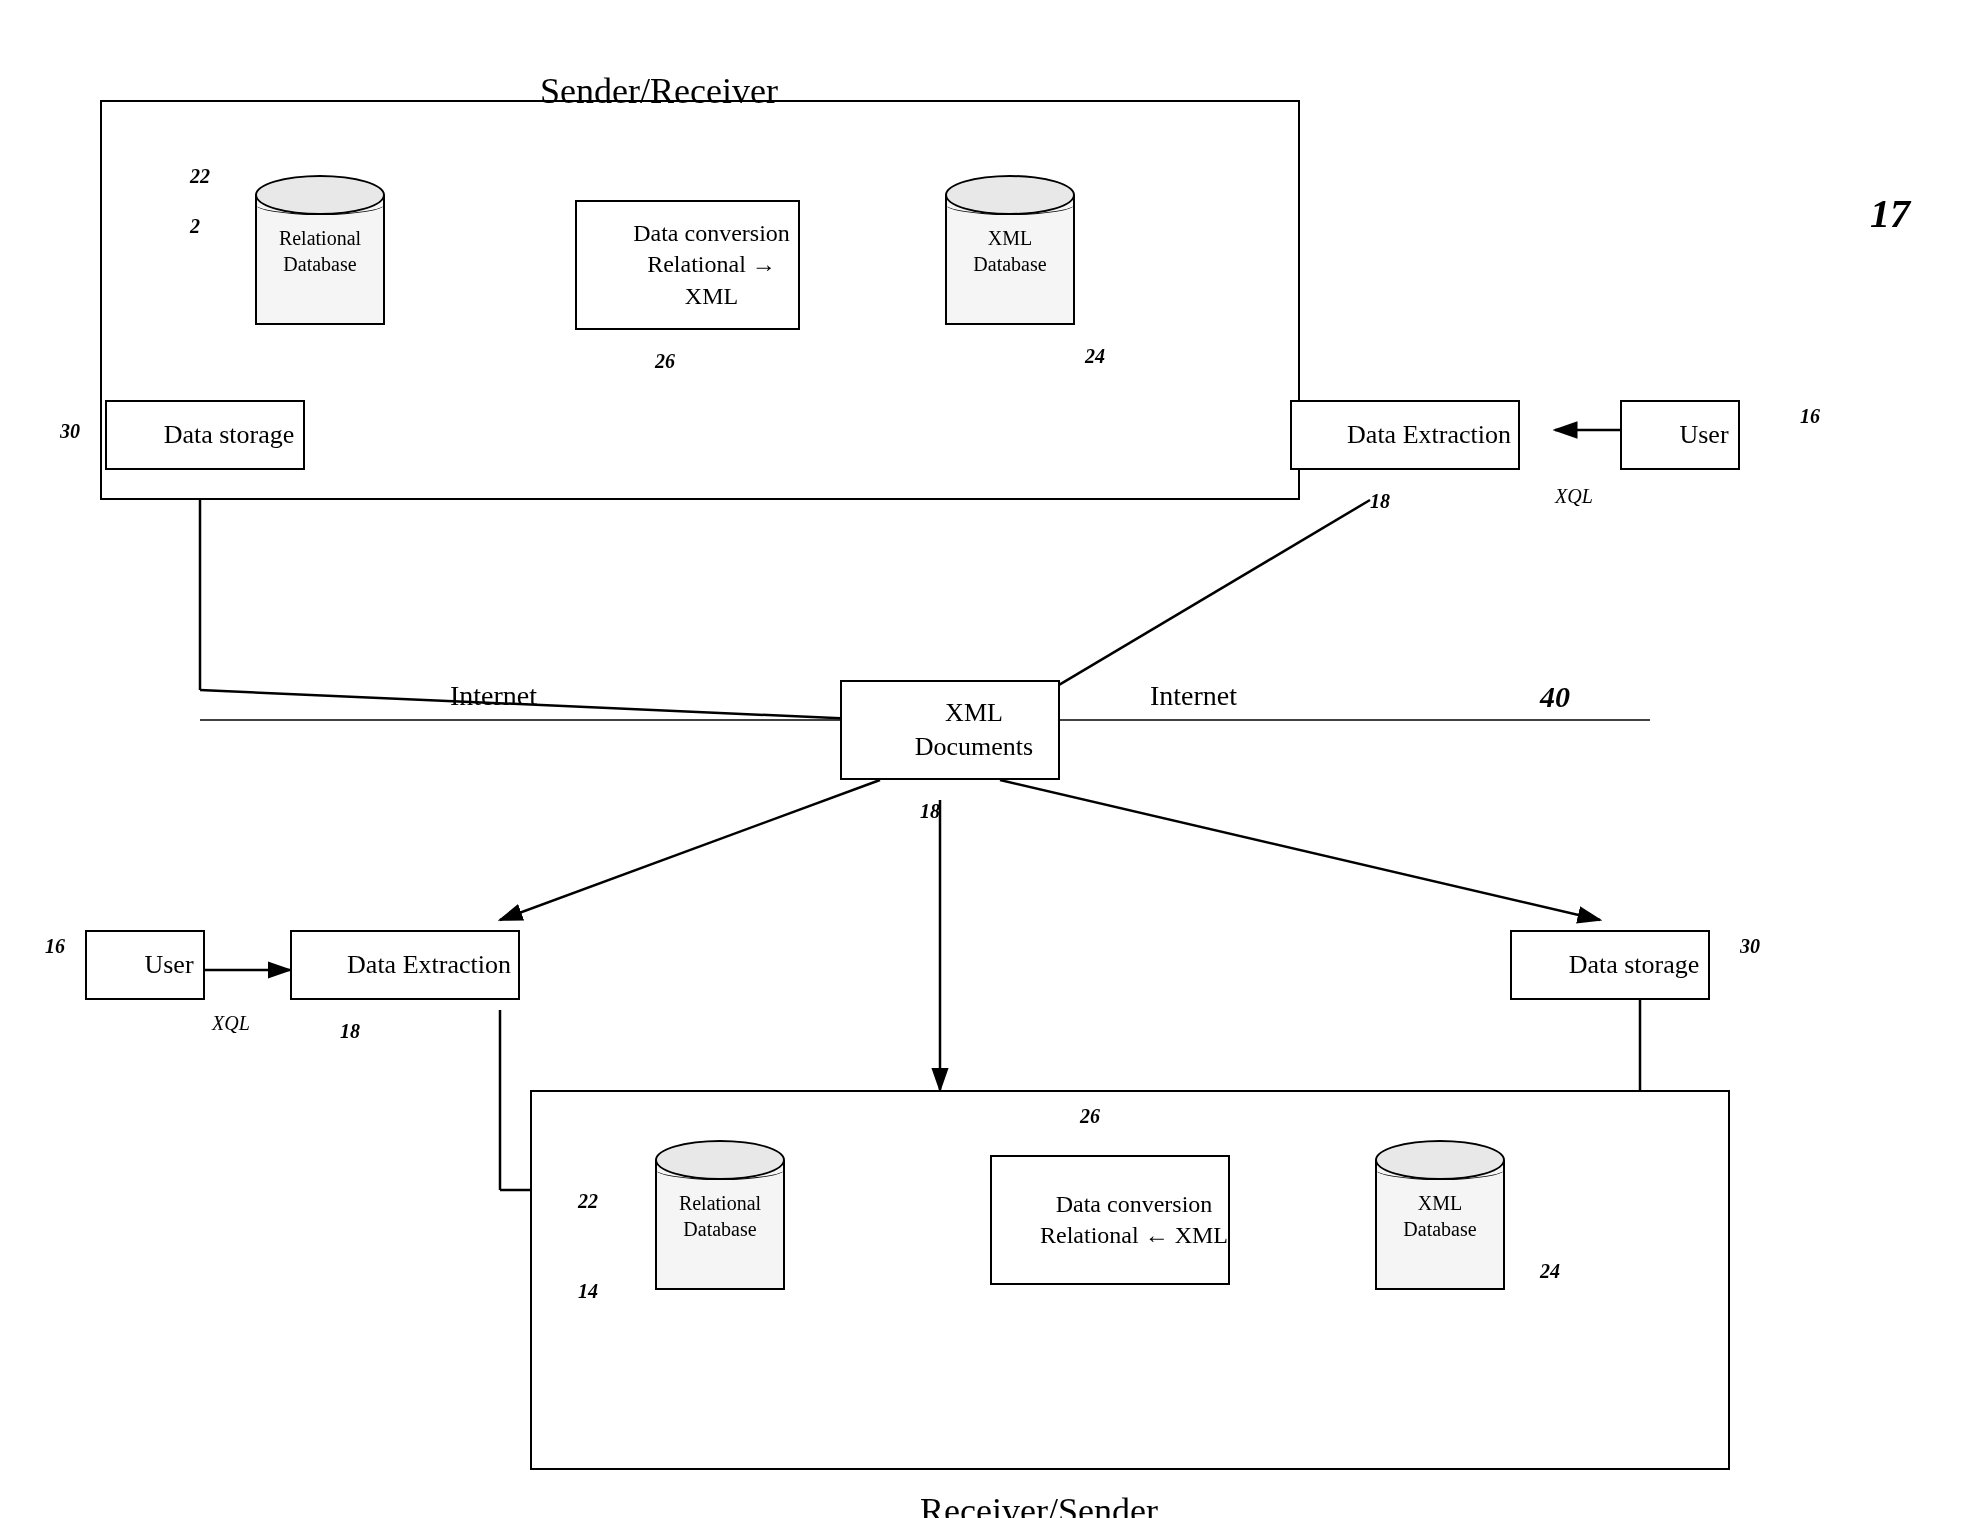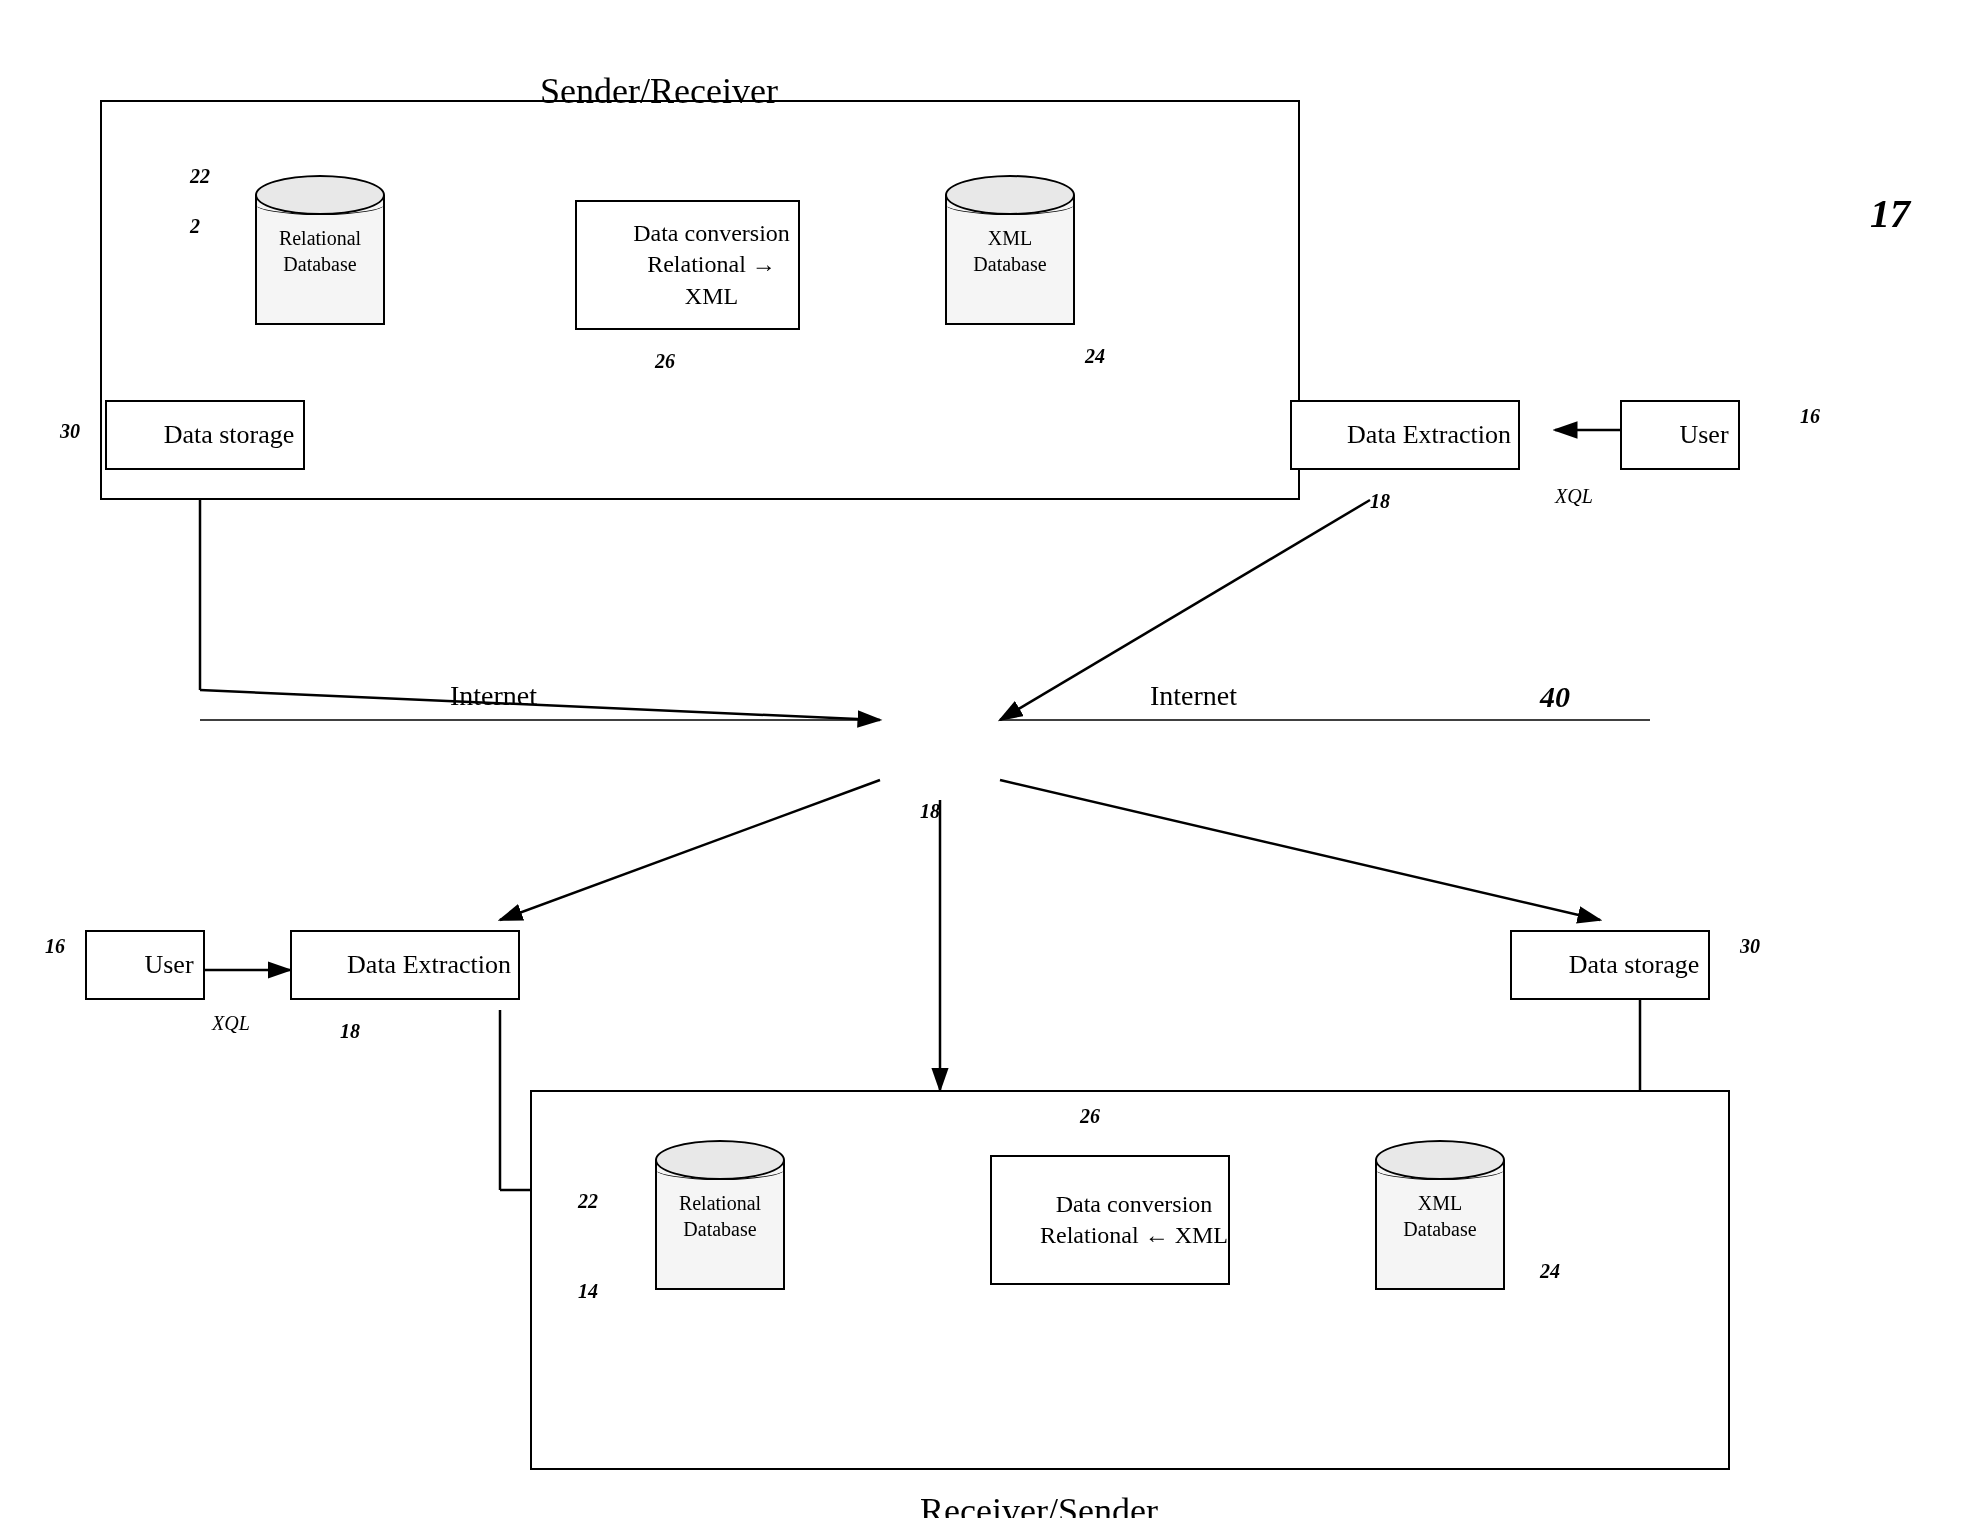--- a/index.html
+++ b/index.html
@@ -225,20 +225,23 @@
   <div class="label-italic" style="left:1370px; top:490px;">18</div>
 
   <div class="box" style="left:1620px; top:400px; width:120px; height:70px; font-size:26px;">
     User
   </div>
 
   <div class="label-italic" style="left:1800px; top:405px;">16</div>
 
   <div class="label" style="left:1555px; top:485px; font-size:20px; font-style:italic;">XQL</div>
 
+  <div class="box" style="left:840px; top:680px; width:220px; height:100px; font-size:26px;">
+    XML Documents
+  </div>
 
   <div class="label-italic" style="left:920px; top:800px;">18</div>
 
   <div class="label" style="left:450px; top:680px; font-size:28px;">Internet</div>
 
   <div class="label" style="left:1150px; top:680px; font-size:28px;">Internet</div>
 
   <div class="label-italic" style="left:1540px; top:680px; font-size:30px;">40</div>
 
   <div class="box" style="left:85px; top:930px; width:120px; height:70px; font-size:26px;">

